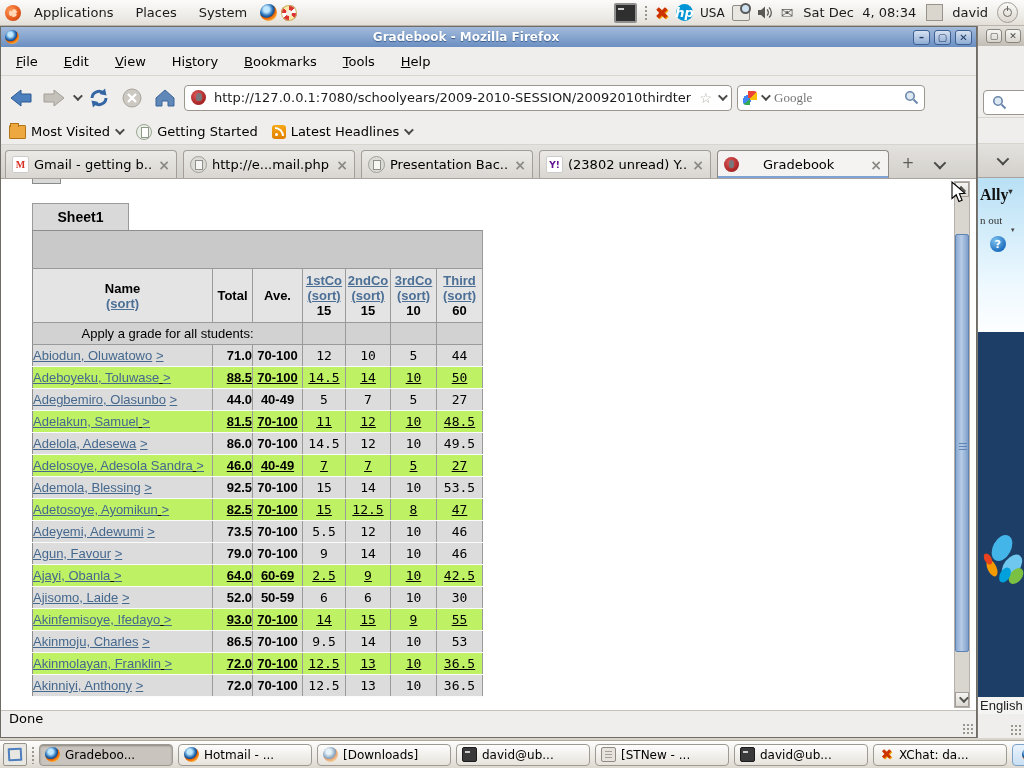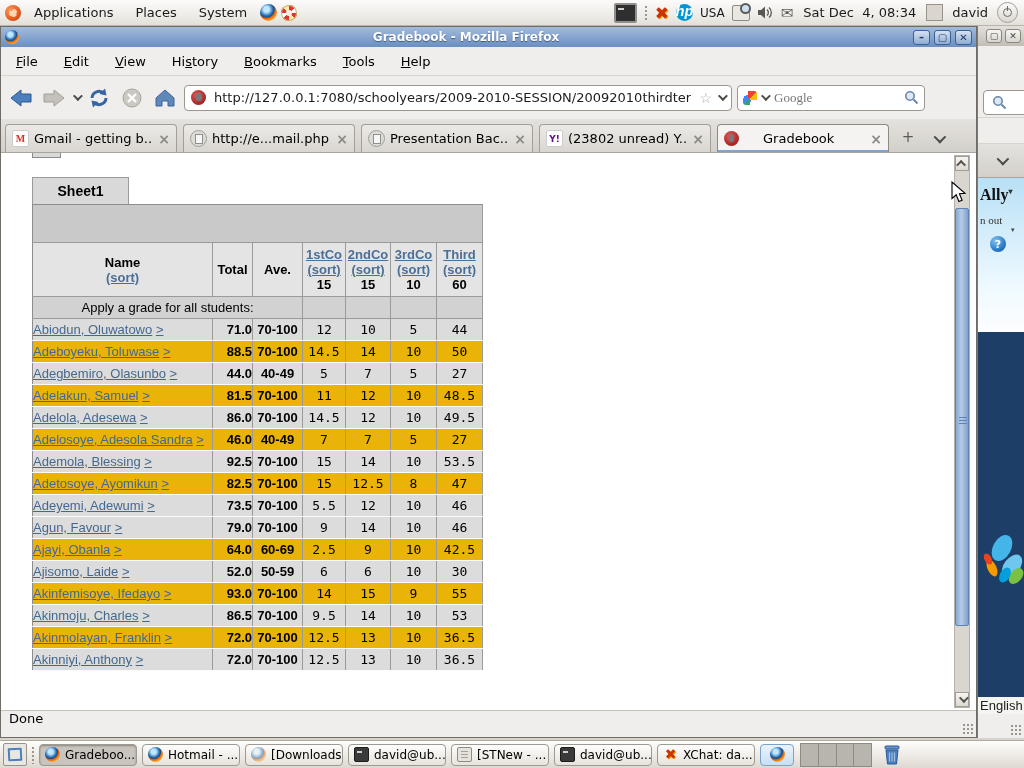--- a/index.html
+++ b/index.html
@@ -23,21 +23,21 @@
     background:radial-gradient(circle at 38% 32%,#bfe7ff 0 18%,#2a71b8 40%,#1d4e86 50%,#e66000 56%,#ffb13d 76%,#cf5108 95%);}
   .lifebuoy{width:16px;height:16px;border-radius:50%;position:relative;
     background:conic-gradient(#d33 0 45deg,#fff 45deg 90deg,#d33 90deg 135deg,#ffe9a8 135deg 180deg,#d33 180deg 225deg,#fff 225deg 270deg,#d33 270deg 315deg,#ffe9a8 315deg);
     box-shadow:0 0 0 1px #c9b26a inset;}
   .lifebuoy::after{content:"";position:absolute;inset:5px;background:#f3efe4;border-radius:50%;}
   .tray-terminal{width:19px;height:16px;background:#2f2f2f;border:2px solid #8f8f8f;border-radius:2px;position:relative;}
   .tray-terminal::after{content:"";position:absolute;left:2px;top:3px;width:6px;height:2px;background:#cfcfcf;}
   .tray-grip{width:4px;height:16px;background:radial-gradient(circle,#9a968e 0 1px,transparent 1.2px);background-size:4px 4px;}
   .tray-x{color:#cc3300;font-weight:bold;font-size:17px;line-height:16px;text-shadow:1px 1px 0 #f0a000;}
   .hp-logo{width:17px;height:17px;border-radius:50%;background:#0096d6;color:#fff;font-style:italic;font-weight:bold;
-    font-size:15px;display:flex;align-items:center;justify-content:center;font-family:Liberation Mono, monospace;}
+    font-size:13px;display:flex;align-items:center;justify-content:center;}
   .kb-label{font-size:12px;}
   .tray-screenshot{width:16px;height:14px;background:#e9e7e2;border:1px solid #8e8b84;border-radius:2px;position:relative;}
   .tray-screenshot::after{content:"";position:absolute;right:-2px;top:-3px;width:7px;height:7px;border:2px solid #5a5a5a;border-radius:50%;background:#cfe2f2;}
   .tray-mail::before{content:"✉";font-size:15px;color:#5a5a55;}
   .clock{white-space:pre;padding:0 3px;}
   .tray-square{width:15px;height:15px;background:#dad6cd;border:1px solid #97938b;}
   .username{padding:0 2px;}
   .power-btn{width:19px;height:19px;border-radius:50%;background:linear-gradient(#fbfaf8,#dcd8d0);
     border:1px solid #a19d95;position:relative;}
   .power-btn::before{content:"";position:absolute;left:5px;top:5px;width:7px;height:7px;border:1.6px solid #6f6c65;border-radius:50%;}
@@ -121,21 +121,21 @@
   table.grades{position:absolute;left:31px;top:51px;width:450px;border-collapse:collapse;table-layout:fixed;
     font-family:"Liberation Sans",sans-serif;font-size:13px;border:1px solid #8d8d8d;}
   table.grades td,table.grades th{border-right:1px solid #9a9a9a;border-bottom:1px solid #fbfbfb;padding:0;overflow:hidden;white-space:nowrap;}
   tr.band td{height:37px;background:#c9c9c9;border-bottom:1px solid #9a9a9a;}
   tr.head th{height:53px;background:#e4e4e4;vertical-align:middle;text-align:center;border-bottom:1px solid #9a9a9a;font-weight:normal;}
   tr.head .hb{font-weight:bold;color:#000;}
   a.lnk{color:#4c6f96;text-decoration:underline;font-weight:bold;}
   tr.apply td{height:21px;background:#d2d2d2;text-align:center;border-bottom:1px solid #9a9a9a;}
   tr.row td{height:21px;vertical-align:middle;}
   tr.row.odd td{background:#dcdcdc;}
-  tr.row.even td{background:#eab308;}
+  tr.row.even td{background:#bef264;text-decoration:underline;}
   td.c-name{padding-left:4px;text-align:left;}
   td.c-name a{color:#45688e;text-decoration:underline;font-weight:normal;}
   td.c-total{font-weight:bold;text-align:right;padding-right:6px;}
   td.c-ave{font-weight:bold;text-align:center;}
   td.c-g{text-align:center;font-family:"DejaVu Sans Mono",monospace;}
 
   
   .vscroll{position:absolute;right:6px;top:2px;bottom:2px;width:16px;background:#d9d6d0;border:1px solid #b5b1aa;box-sizing:border-box;}
   .vs-btn{position:absolute;left:0;width:14px;height:15px;background:linear-gradient(#f6f5f3,#dcd9d3);
     border:1px solid #a29e97;box-sizing:border-box;display:flex;align-items:center;justify-content:center;}
@@ -181,21 +181,21 @@
     background:radial-gradient(circle,#9a968e 0 1px,transparent 1.3px);background-size:4px 4px;}
   .butterfly{position:absolute;left:-6px;top:200px;}
 
   
   .taskbar{position:absolute;left:0;bottom:0;width:1024px;height:28px;
     background:linear-gradient(#fdfdfc,#e9e5de 70%,#ddd8d0);border-top:1px solid #aeaaa2;
     display:flex;align-items:center;gap:4px;padding:0 3px;box-sizing:border-box;font-size:12px;}
   .show-desktop{width:22px;height:21px;background:#e9e7e2;border:1px solid #97938b;border-radius:2px;position:relative;flex:0 0 auto;}
   .show-desktop::after{content:"";position:absolute;inset:4px;border:2px solid #4d7fbe;border-radius:1px;transform:rotate(-3deg);background:#dcе9f6;}
   .tb-grip{width:4px;height:18px;background:radial-gradient(circle,#9a968e 0 1px,transparent 1.2px);background-size:4px 4px;flex:0 0 auto;}
-  .task-btn{width:98px;height:22px;border:1px solid #9d9a93;border-radius:4px;background:linear-gradient(#fdfdfc,#e7e3dc);
+  .task-btn{width:134px;height:22px;border:1px solid #9d9a93;border-radius:4px;background:linear-gradient(#fdfdfc,#e7e3dc);
     display:flex;align-items:center;gap:5px;padding:0 5px;box-sizing:border-box;flex:0 0 auto;overflow:hidden;white-space:nowrap;}
   .task-btn.active{background:#c9c5be;box-shadow:0 1px 2px #8b877f inset;}
   .task-btn.icon-only{width:34px;background:linear-gradient(#eaf3fc,#c9dff3);border-color:#7da2c8;justify-content:center;}
   .tb-ico{width:15px;height:15px;flex:0 0 auto;border-radius:50%;}
   .tb-ico.firefox{background:radial-gradient(circle at 38% 32%,#bfe7ff 0 18%,#2a71b8 40%,#1d4e86 50%,#e66000 56%,#ffb13d 76%,#cf5108 95%);}
   .tb-ico.firefox-dim{background:radial-gradient(circle at 38% 32%,#e7f1f8 0 18%,#9db7cd 40%,#8aa0b4 50%,#e8a877 56%,#f3cf9e 76%,#d9a06a 95%);}
   .tb-ico.terminal{border-radius:2px;background:#3a3a3a;border:1px solid #1c1c1c;box-sizing:border-box;position:relative;}
   .tb-ico.terminal::after{content:"";position:absolute;left:2px;top:3px;width:5px;height:2px;background:#cfcfcf;}
   .tb-ico.document{border-radius:2px;background:#e6e3dd;border:1px solid #8f8b84;box-sizing:border-box;position:relative;}
   .tb-ico.document::after{content:"";position:absolute;left:3px;top:3px;right:3px;height:7px;background:repeating-linear-gradient(#a5a19a 0 1px,transparent 1px 3px);}
@@ -301,20 +301,36 @@
         <span class="google-logo"></span>
         <span class="chev small"></span>
         <input class="search-input" placeholder="Google" style="">
         <svg class="mag" width="15" height="15" viewBox="0 0 15 15">
           <circle cx="6" cy="6" r="4.2" fill="#dce8f2" stroke="#6a87ab" stroke-width="1.6"></circle>
           <path d="M9.5 9.5l4 4" stroke="#6a87ab" stroke-width="2"></path>
         </svg>
       </div>
     </div>
 
+    <div class="bookmarksbar">
+        <span class="bm-item">
+          <span class="icon-folder"></span>
+          <span>Most Visited</span>
+          <span class="chev small"></span>
+        </span>
+        <span class="bm-item">
+          <span class="icon-pagec"></span>
+          <span>Getting Started</span>
+        </span>
+        <span class="bm-item">
+          <span class="icon-rss"></span>
+          <span>Latest Headlines</span>
+          <span class="chev small"></span>
+        </span>
+      </div>
 
     <div class="tabbar">
         <div class="tab">
           <span class="ticon gmail">M</span>
           <span class="tlabel">Gmail - getting b...</span>
           <span class="tab-close"></span>
         </div>
         <div class="tab">
           <span class="ticon page"></span>
           <span class="tlabel">http://e...mail.php</span>

